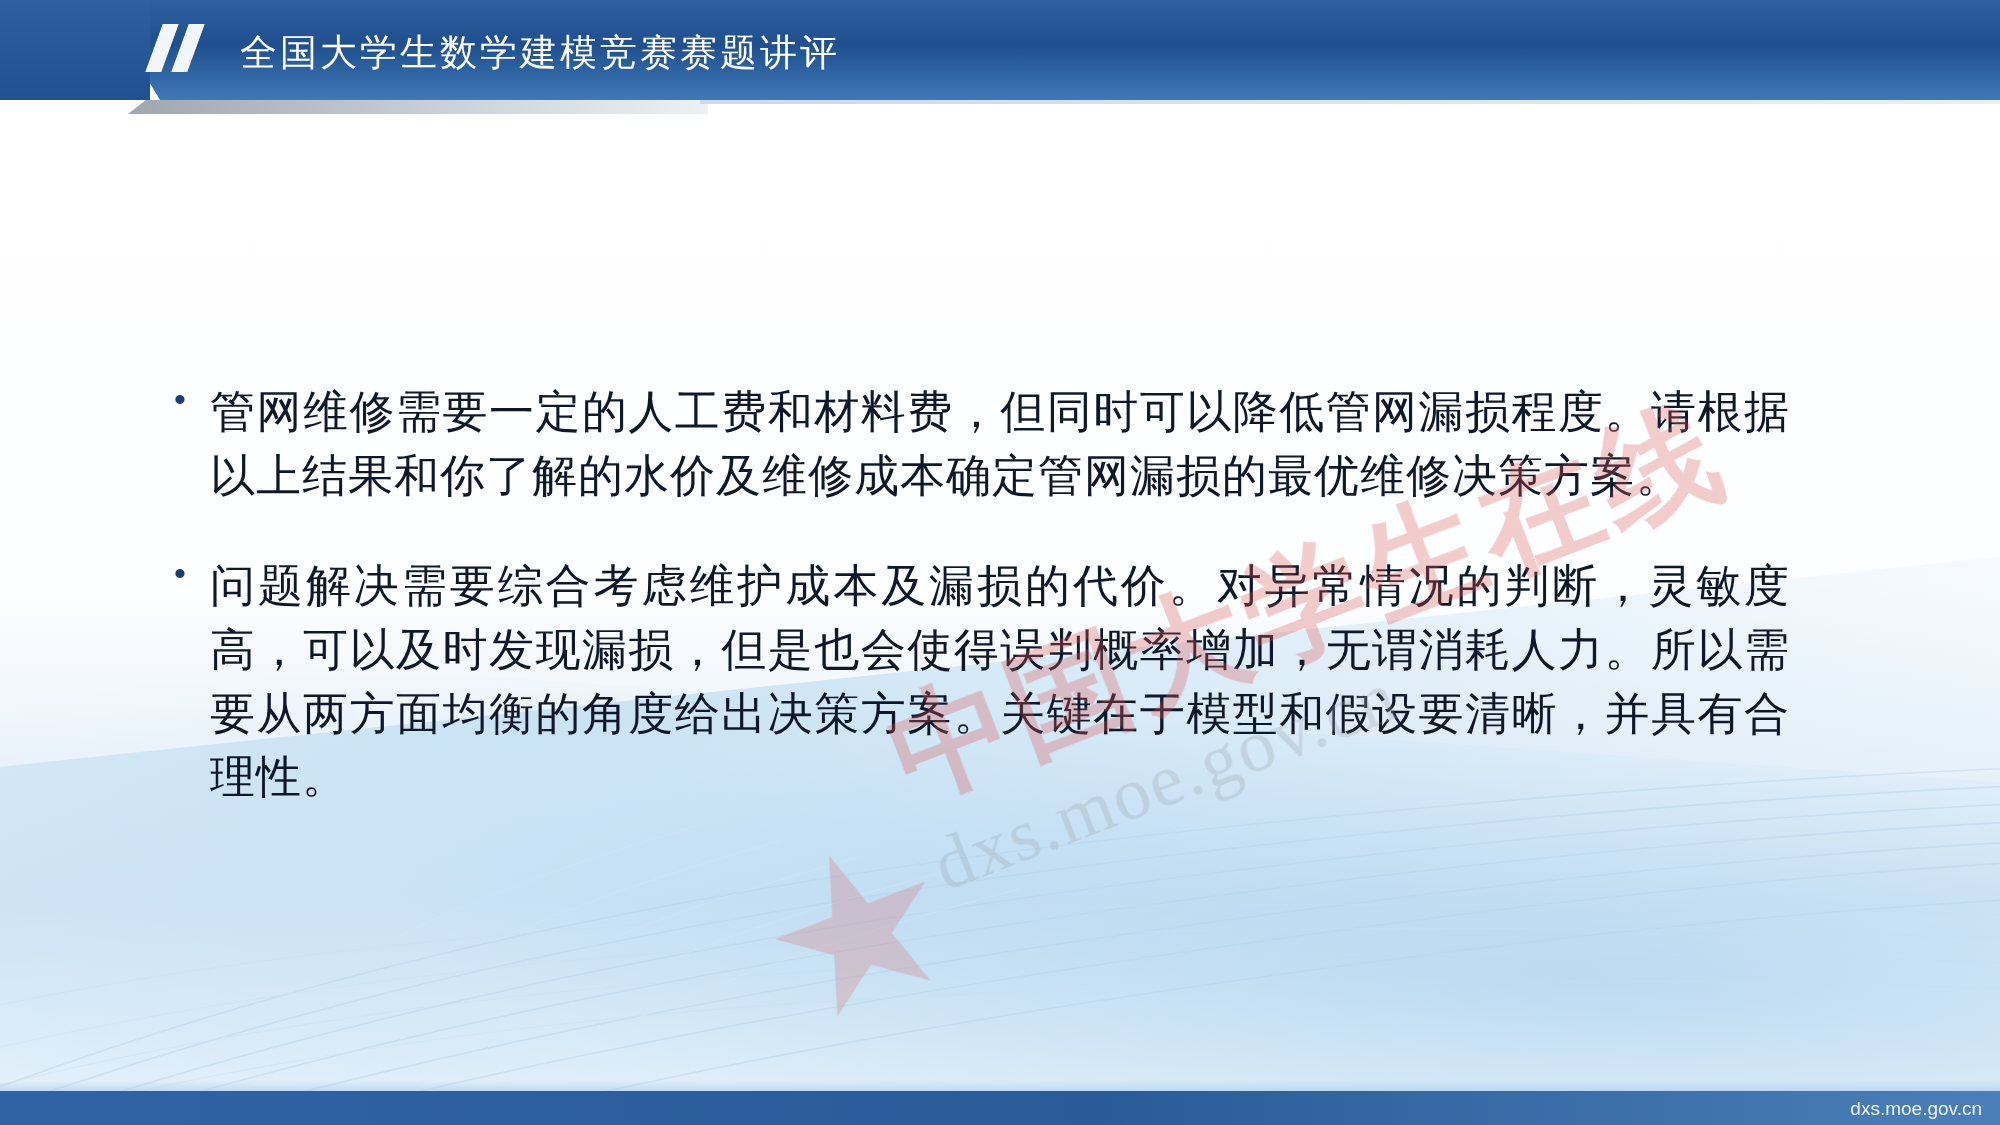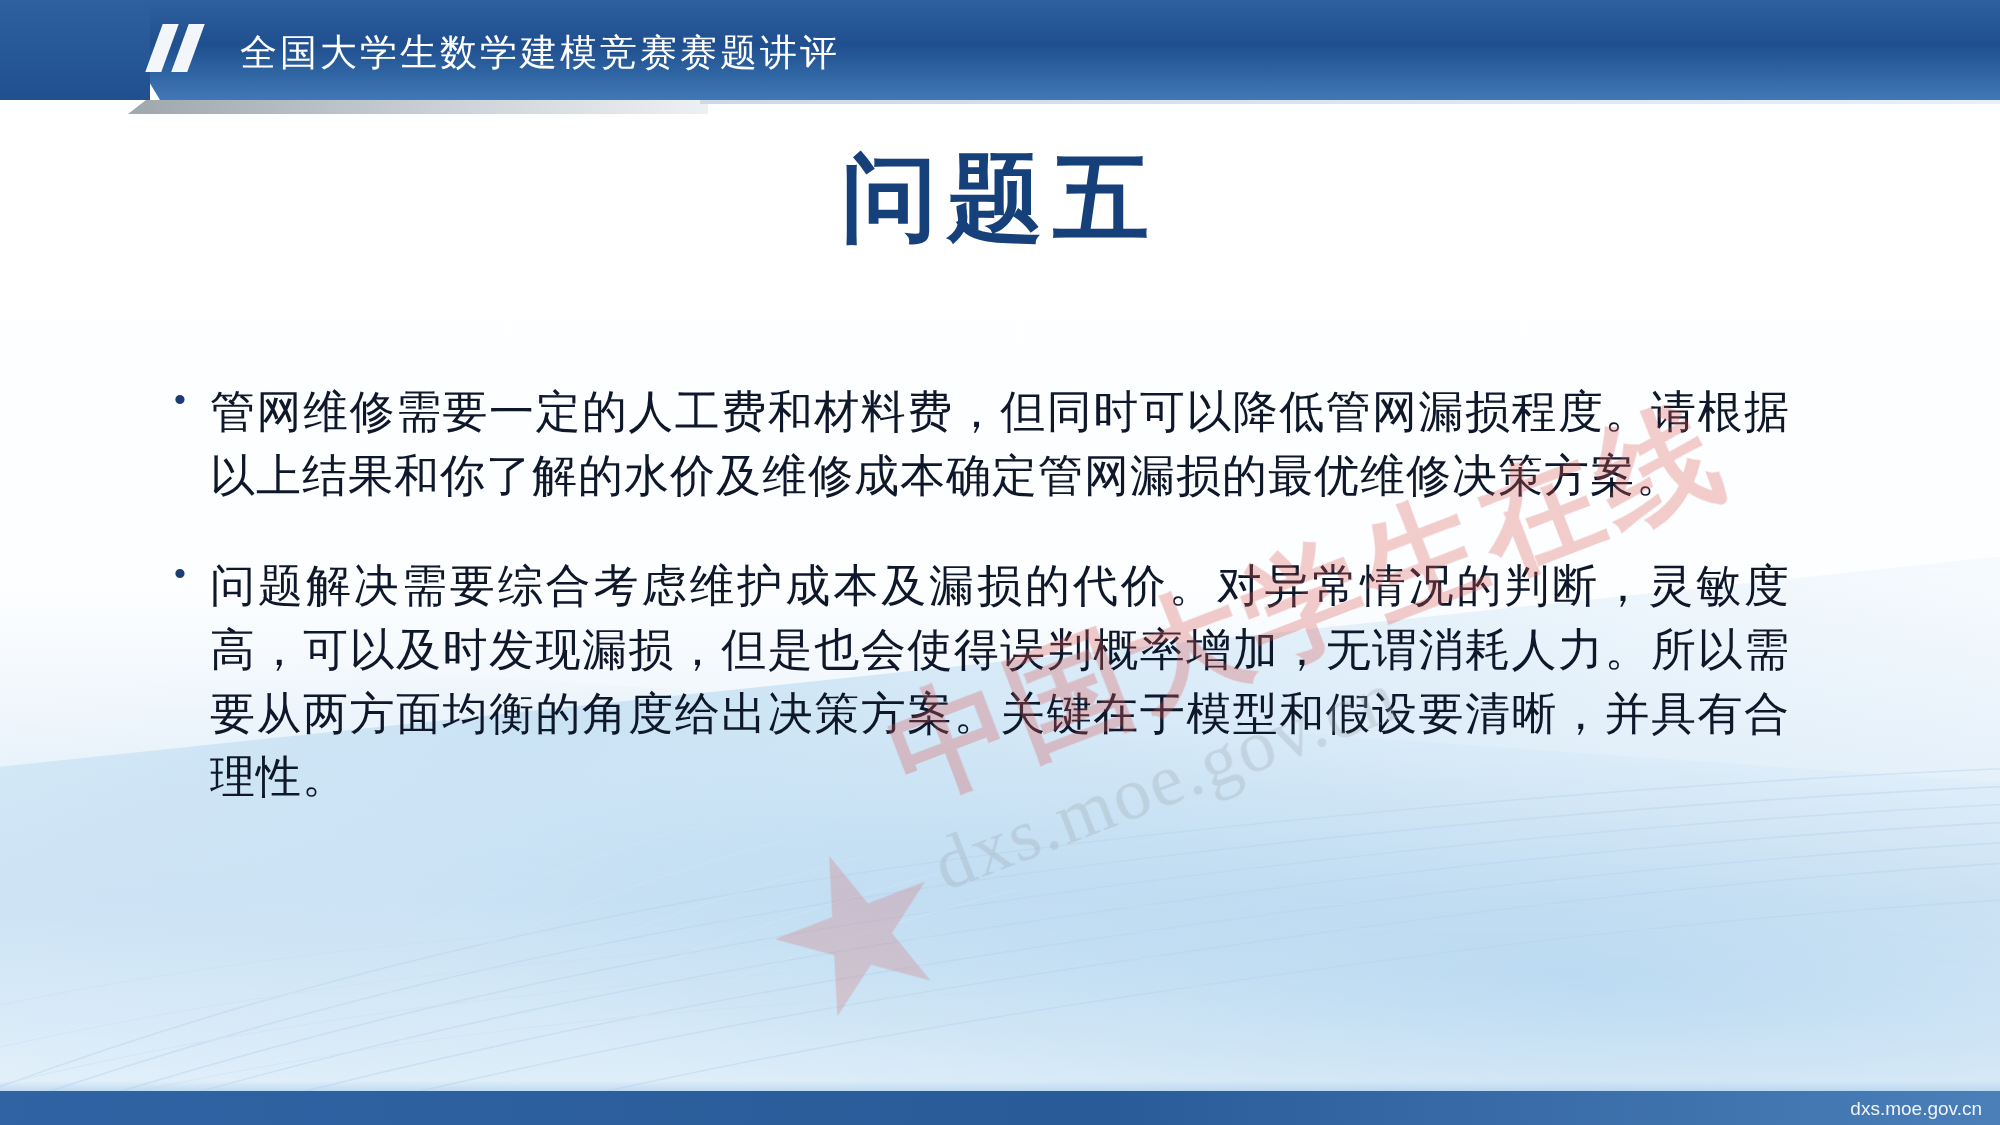--- a/index.html
+++ b/index.html
@@ -313,21 +313,20 @@
     <div class="header-accent">
         <i></i>
         <i></i>
       </div>
     <div class="header-title">全国大学生数学建模竞赛赛题讲评</div>
     <div class="header-underbar"></div>
     <div class="header-thin"></div>
   </div>
 
 
-  <div class="slide-title">问题五</div>
 
   <div class="body">
     <div class="bullet">
       <div class="bullet-dot">•</div>
       <div class="bullet-text">管网维修需要一定的人工费和材料费，但同时可以降低管网漏损程度。请根据以上结果和你了解的水价及维修成本确定管网漏损的最优维修决策方案。</div>
     </div>
     <div class="bullet">
       <div class="bullet-dot">•</div>
       <div class="bullet-text">问题解决需要综合考虑维护成本及漏损的代价。对异常情况的判断，灵敏度高，可以及时发现漏损，但是也会使得误判概率增加，无谓消耗人力。所以需要从两方面均衡的角度给出决策方案。关键在于模型和假设要清晰，并具有合理性。</div>
     </div>

